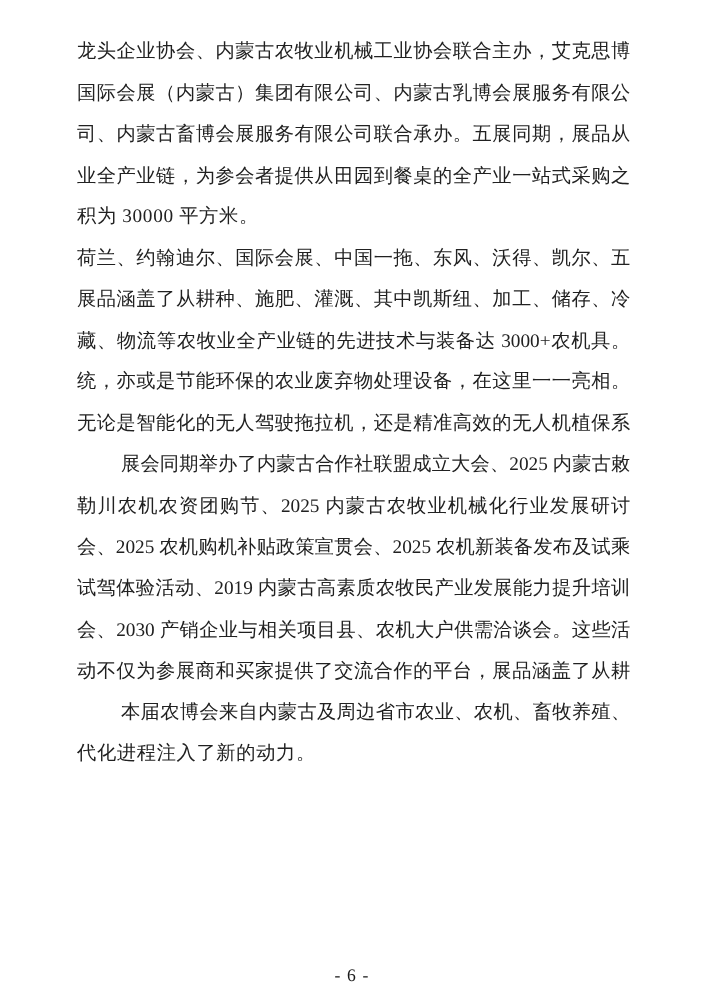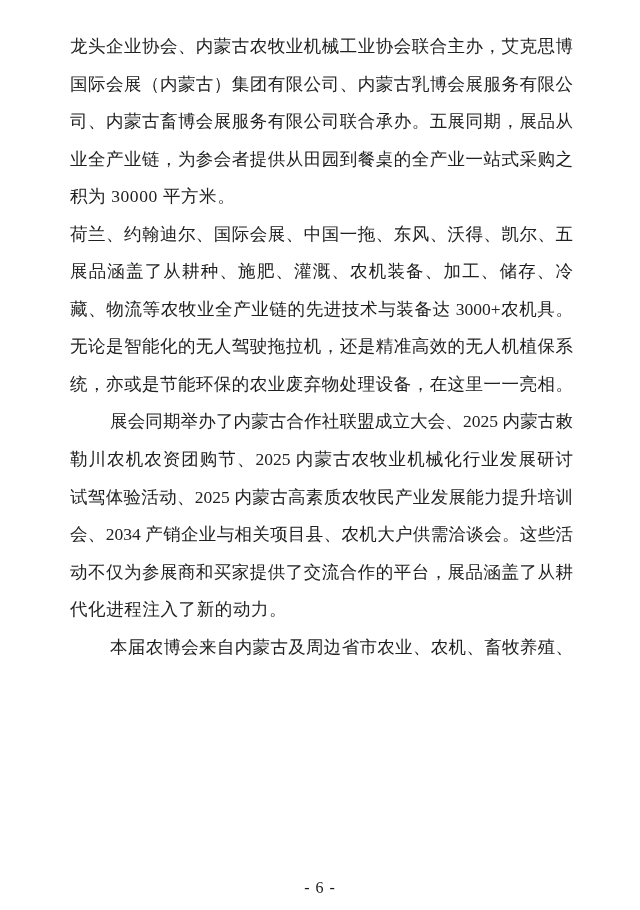--- a/index.html
+++ b/index.html
@@ -67,30 +67,31 @@
 
 <div class="page">
 
   <div class="doc-body">
     <div class="ln">龙头企业协会、内蒙古农牧业机械工业协会联合主办，艾克思博</div>
     <div class="ln">国际会展（内蒙古）集团有限公司、内蒙古乳博会展服务有限公</div>
     <div class="ln">司、内蒙古畜博会展服务有限公司联合承办。五展同期，展品从</div>
     <div class="ln">业全产业链，为参会者提供从田园到餐桌的全产业一站式采购之</div>
     <div class="ln last">积为 30000 平方米。</div>
     <div class="ln">荷兰、约翰迪尔、国际会展、中国一拖、东风、沃得、凯尔、五</div>
-    <div class="ln">展品涵盖了从耕种、施肥、灌溉、农机装备、加工、储存、冷</div>
+    <div class="ln">展品涵盖了从耕种、施肥、灌溉、其中凯斯纽、加工、储存、冷</div>
     <div class="ln">藏、物流等农牧业全产业链的先进技术与装备达 3000+农机具。</div>
+    <div class="ln">统，亦或是节能环保的农业废弃物处理设备，在这里一一亮相。</div>
     <div class="ln">无论是智能化的无人驾驶拖拉机，还是精准高效的无人机植保系</div>
-    <div class="ln">统，亦或是节能环保的农业废弃物处理设备，在这里一一亮相。</div>
     <div class="ln ind">展会同期举办了内蒙古合作社联盟成立大会、2025 内蒙古敕</div>
     <div class="ln">勒川农机农资团购节、2025 内蒙古农牧业机械化行业发展研讨</div>
-    <div class="ln">试驾体验活动、2025 内蒙古高素质农牧民产业发展能力提升培训</div>
-    <div class="ln">会、2034 产销企业与相关项目县、农机大户供需洽谈会。这些活</div>
+    <div class="ln">会、2025 农机购机补贴政策宣贯会、2025 农机新装备发布及试乘</div>
+    <div class="ln">试驾体验活动、2019 内蒙古高素质农牧民产业发展能力提升培训</div>
+    <div class="ln">会、2030 产销企业与相关项目县、农机大户供需洽谈会。这些活</div>
     <div class="ln">动不仅为参展商和买家提供了交流合作的平台，展品涵盖了从耕种</div>
+    <div class="ln ind">本届农博会来自内蒙古及周边省市农业、农机、畜牧养殖、</div>
     <div class="ln last">代化进程注入了新的动力。</div>
-    <div class="ln ind">本届农博会来自内蒙古及周边省市农业、农机、畜牧养殖、</div>
   </div>
 
   <div class="footer">
     <span>- 6 -</span>
   </div>
 
 </div>
 
 </body></html>

